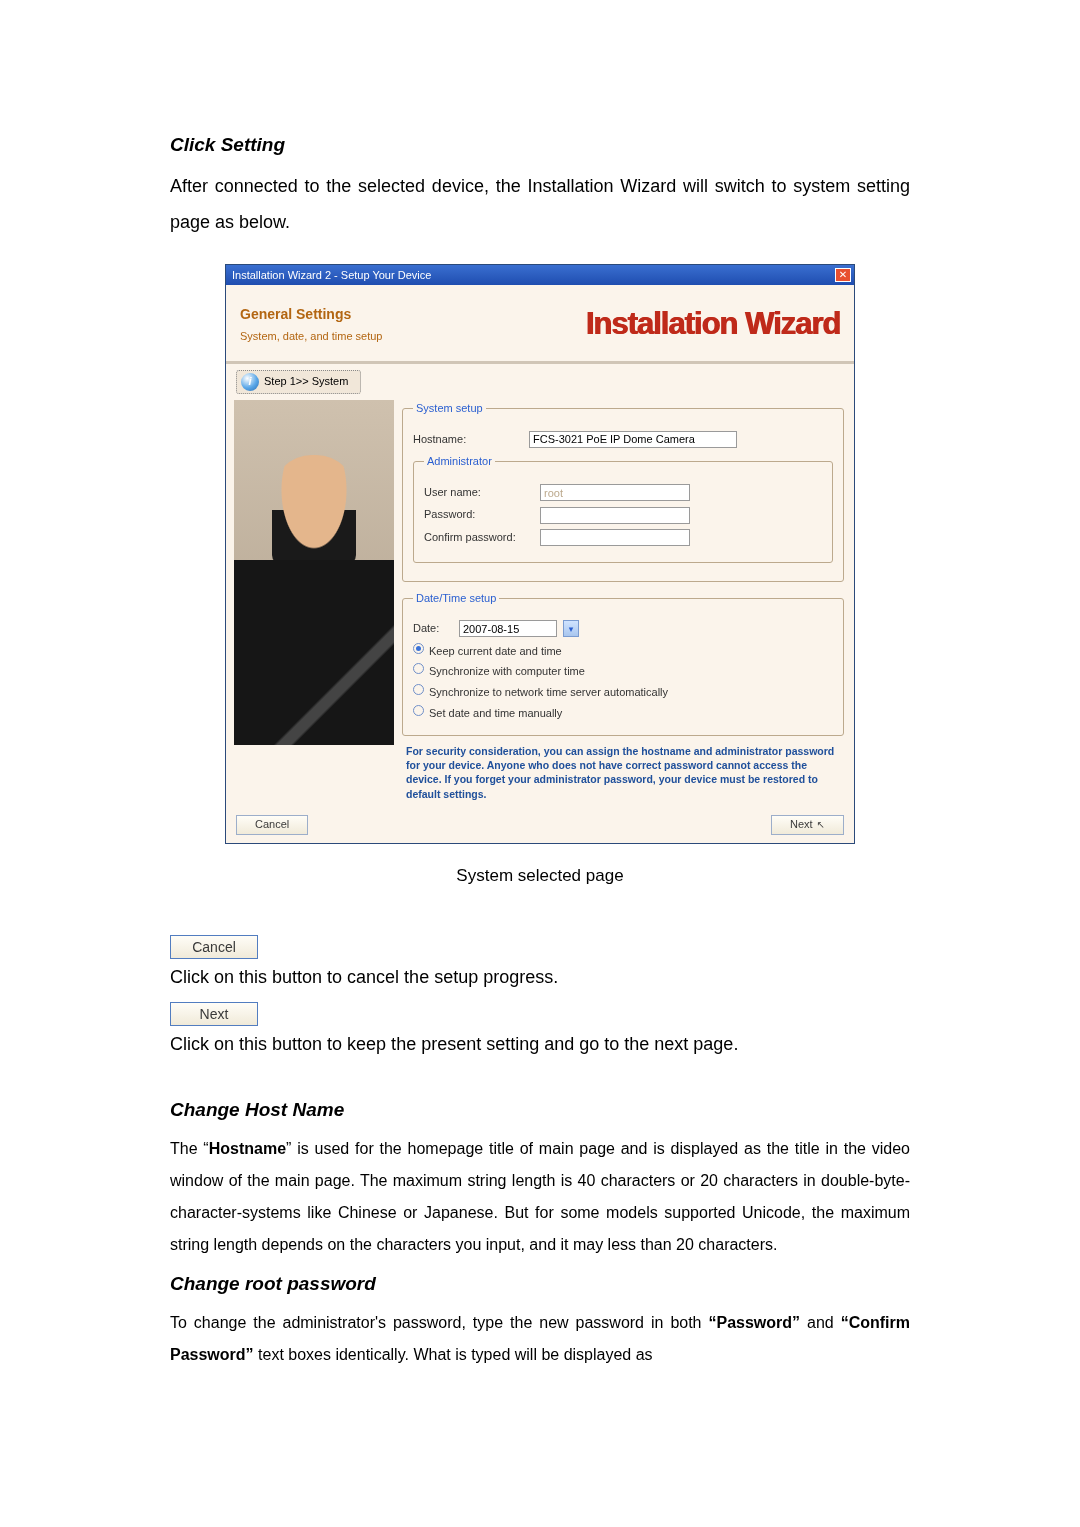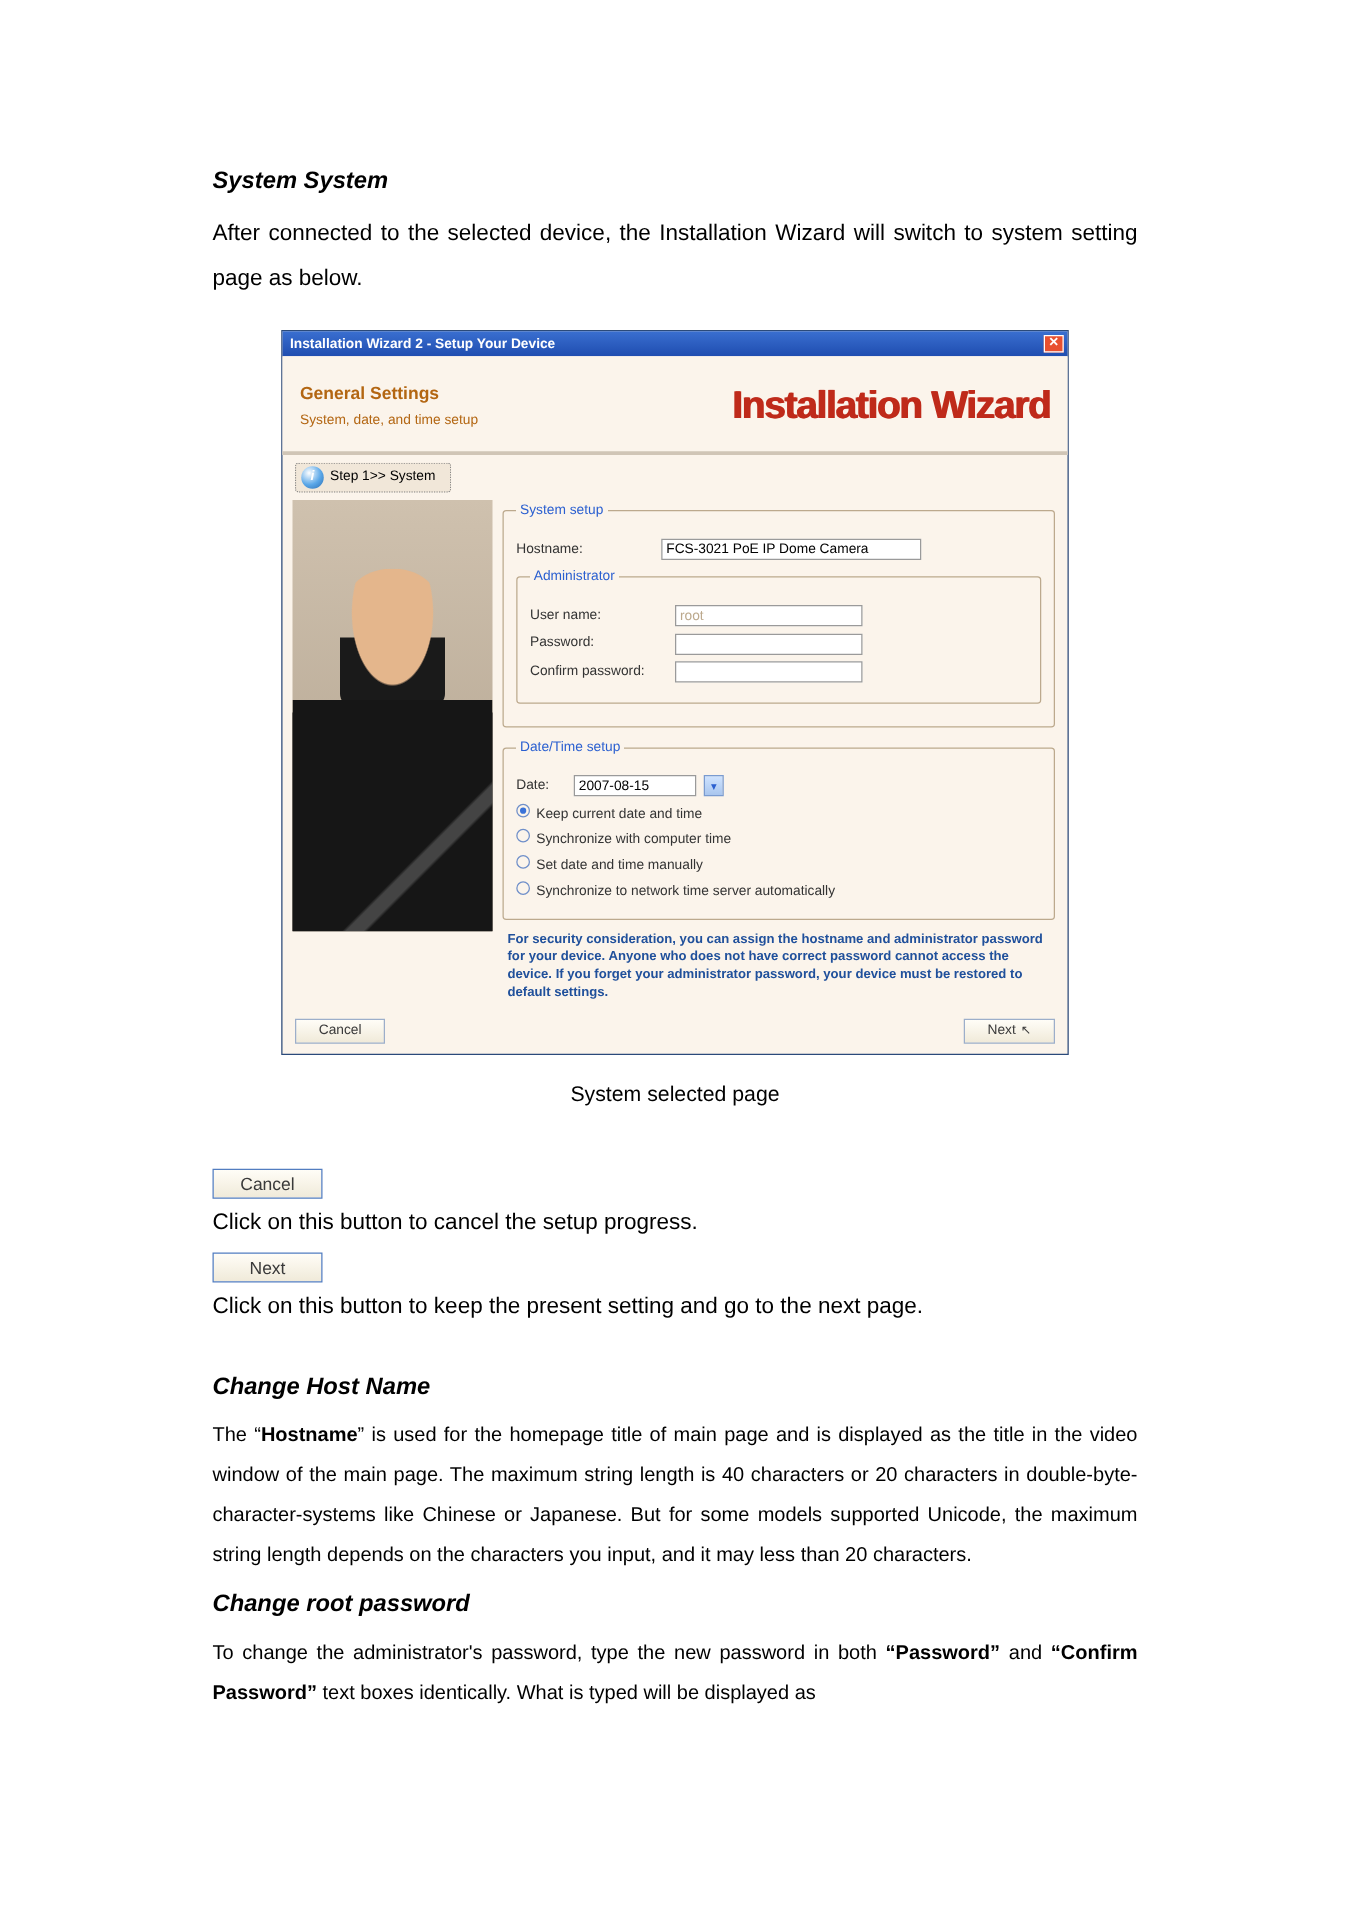--- a/index.html
+++ b/index.html
@@ -31,21 +31,21 @@
     font-size: 11px;
     background: #fbf4eb;
   }
   .titlebar {
     background: linear-gradient(#3a6fd0, #1f4db0);
     color: #fff;
     display: flex;
     align-items: center;
     justify-content: space-between;
     padding: 2px 3px 2px 6px;
-    font-weight: bold;
+    font-weight: normal;
     height: 20px;
   }
   .close-x {
     width: 16px; height: 14px;
     background: #e85030;
     border: 1px solid #fff;
     display: flex; align-items: center; justify-content: center;
     color: #fff; font-size: 10px; line-height: 1;
   }
   .header-area {
@@ -182,21 +182,21 @@
   .desc-line { font-size: 18px; margin-bottom: 4px; }
   .para { font-size: 16px; line-height: 2.0; text-align: justify; margin-bottom: 8px; }
   .bold { font-weight: bold; }
 </style>
 </head>
 <body>
 
 
 
 
-<div class="section-title">System System</div>
+<div class="section-title">Click Setting</div>
 <div class="body-text">After connected to the selected device, the Installation Wizard will switch to system setting page as below.</div>
 
 
 <div class="dialog-wrap">
   <div class="dialog">
     <div class="titlebar">
       <span>Installation Wizard 2 - Setup Your Device</span>
       <span class="close-x">✕</span>
     </div>
     <div class="header-area">
@@ -246,25 +246,25 @@
           <div class="radio-row">
             <span class="radio selected"></span>
             <span>Keep current date and time</span>
           </div>
           <div class="radio-row">
             <span class="radio"></span>
             <span>Synchronize with computer time</span>
           </div>
           <div class="radio-row">
             <span class="radio"></span>
-            <span>Set date and time manually</span>
+            <span>Synchronize to network time server automatically</span>
           </div>
           <div class="radio-row">
             <span class="radio"></span>
-            <span>Synchronize to network time server automatically</span>
+            <span>Set date and time manually</span>
           </div>
         </fieldset>
 
         <div class="note-block">For security consideration, you can assign the hostname and administrator password for your device. Anyone who does not have correct password cannot access the device. If you forget your administrator password, your device must be restored to default settings.</div>
       </div>
     </div>
     <div class="dialog-footer">
       <span class="btn">Cancel</span>
       <span class="btn">
         <span>Next</span>

